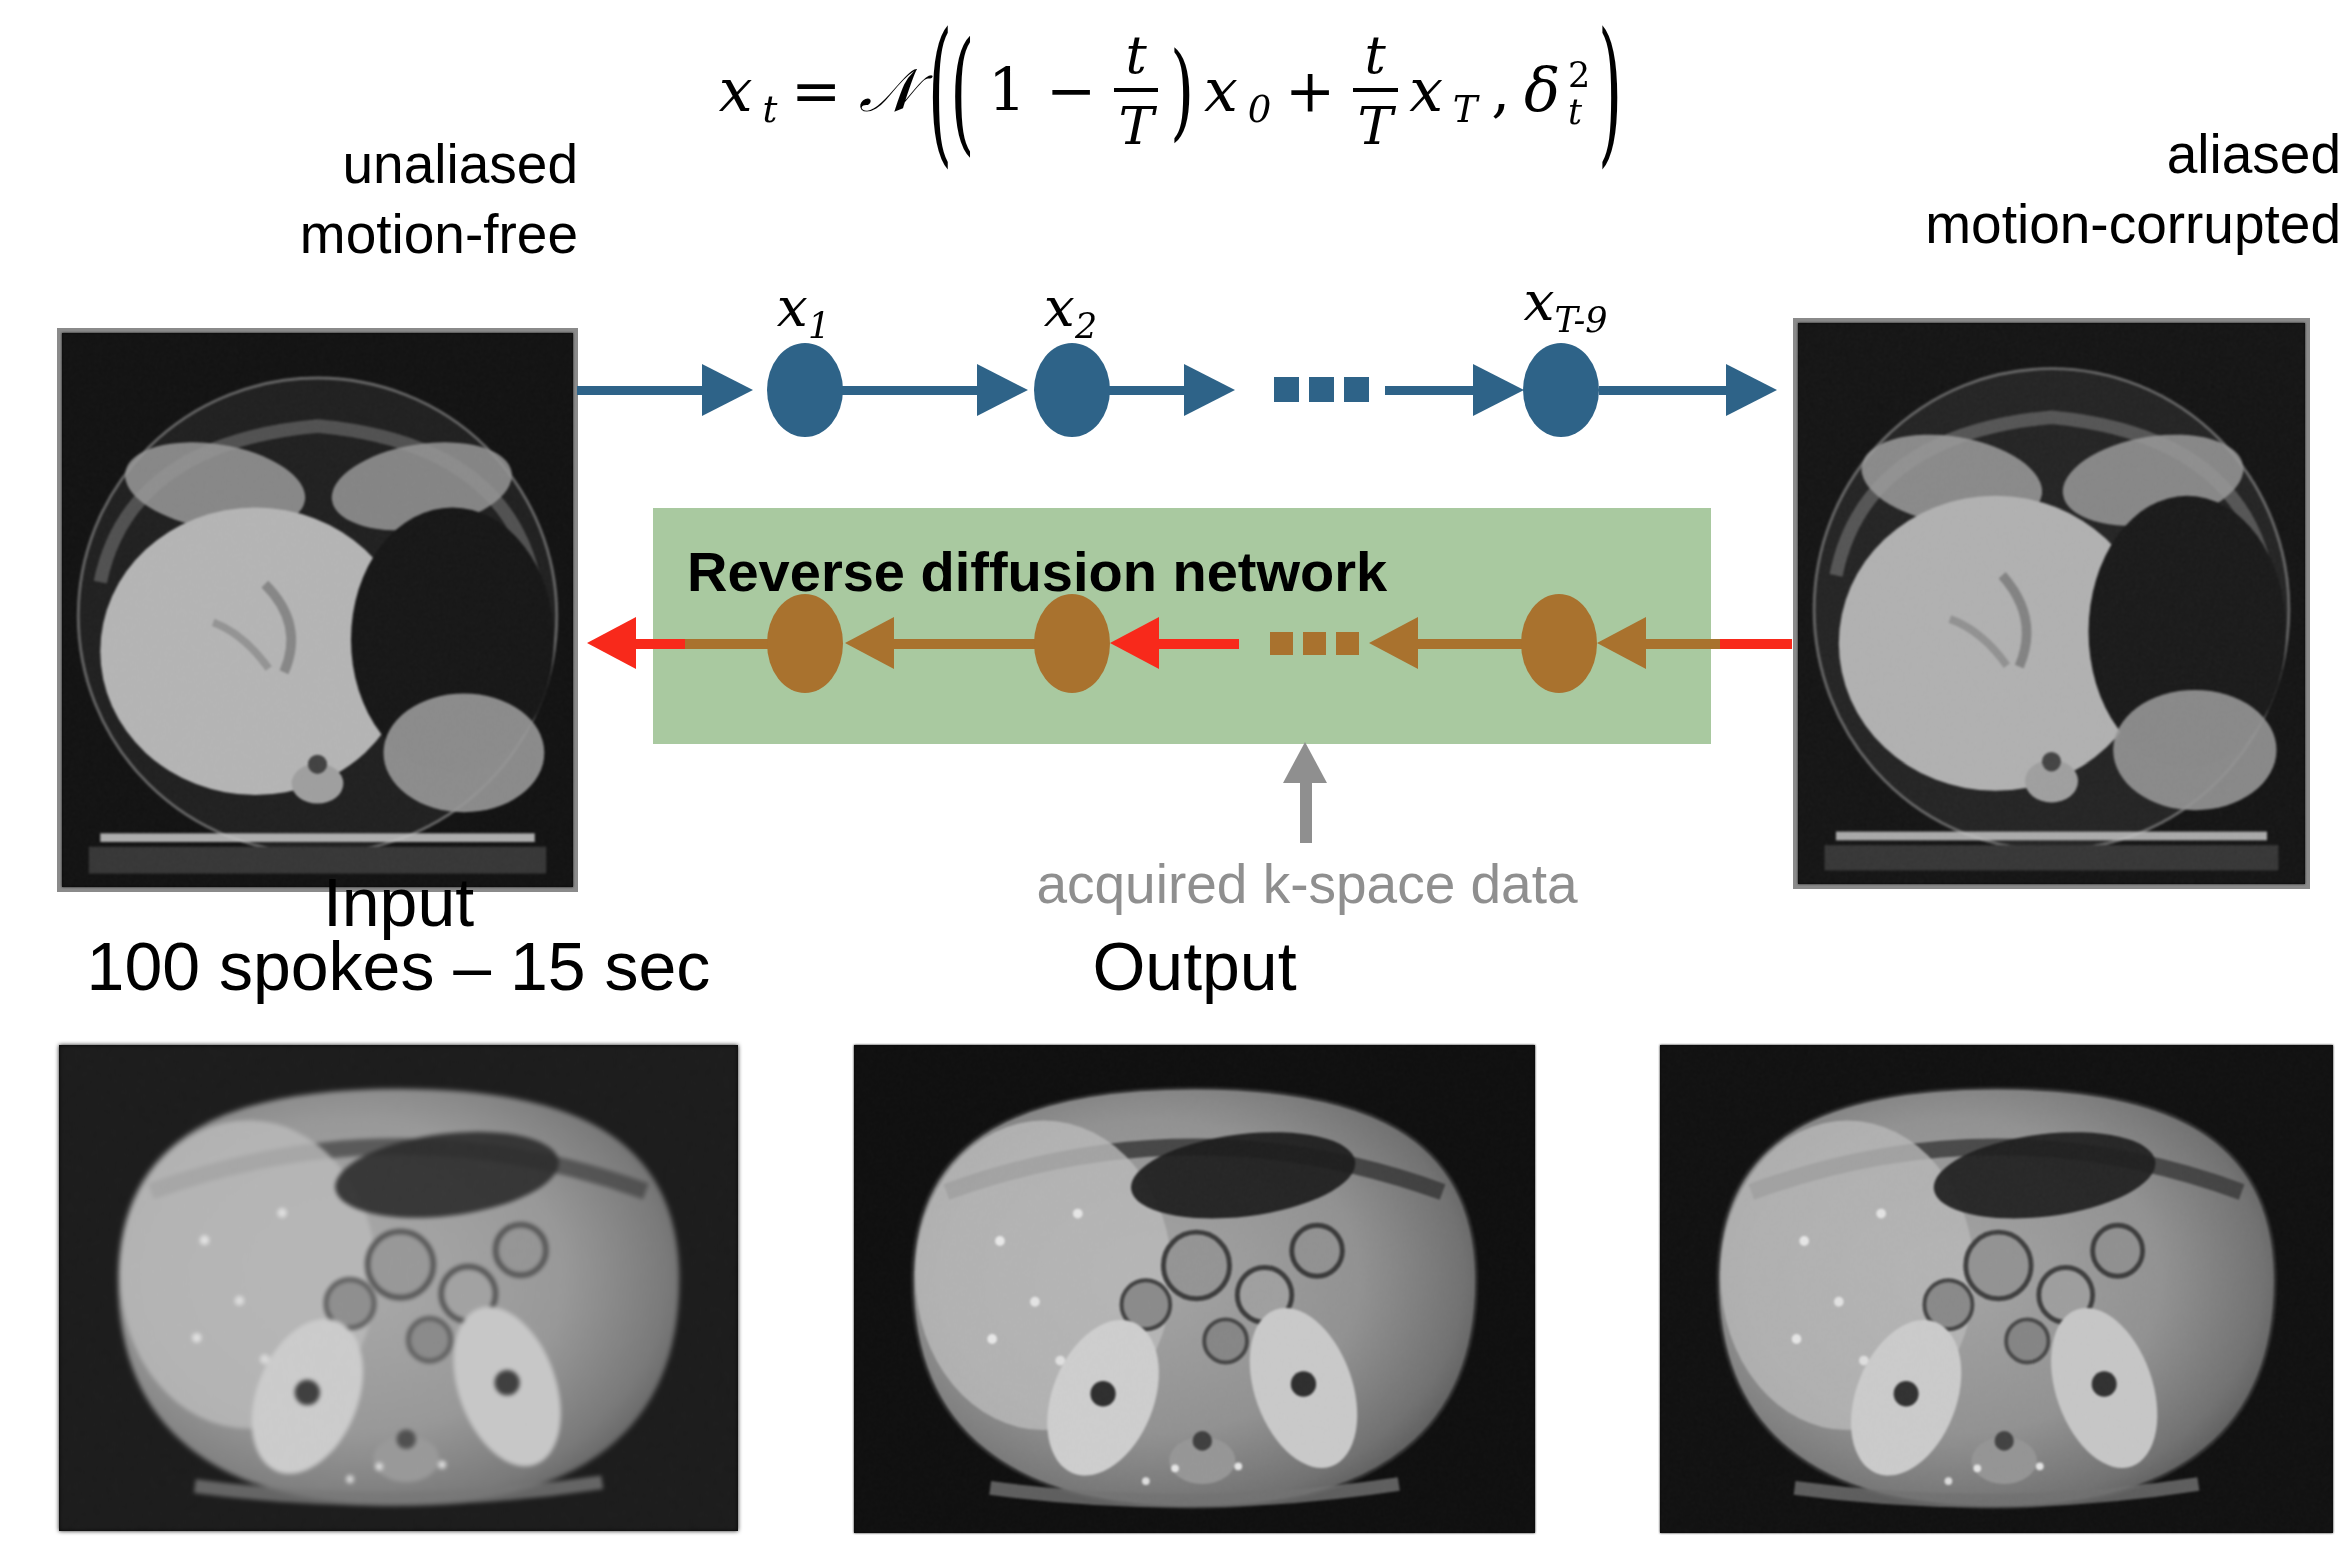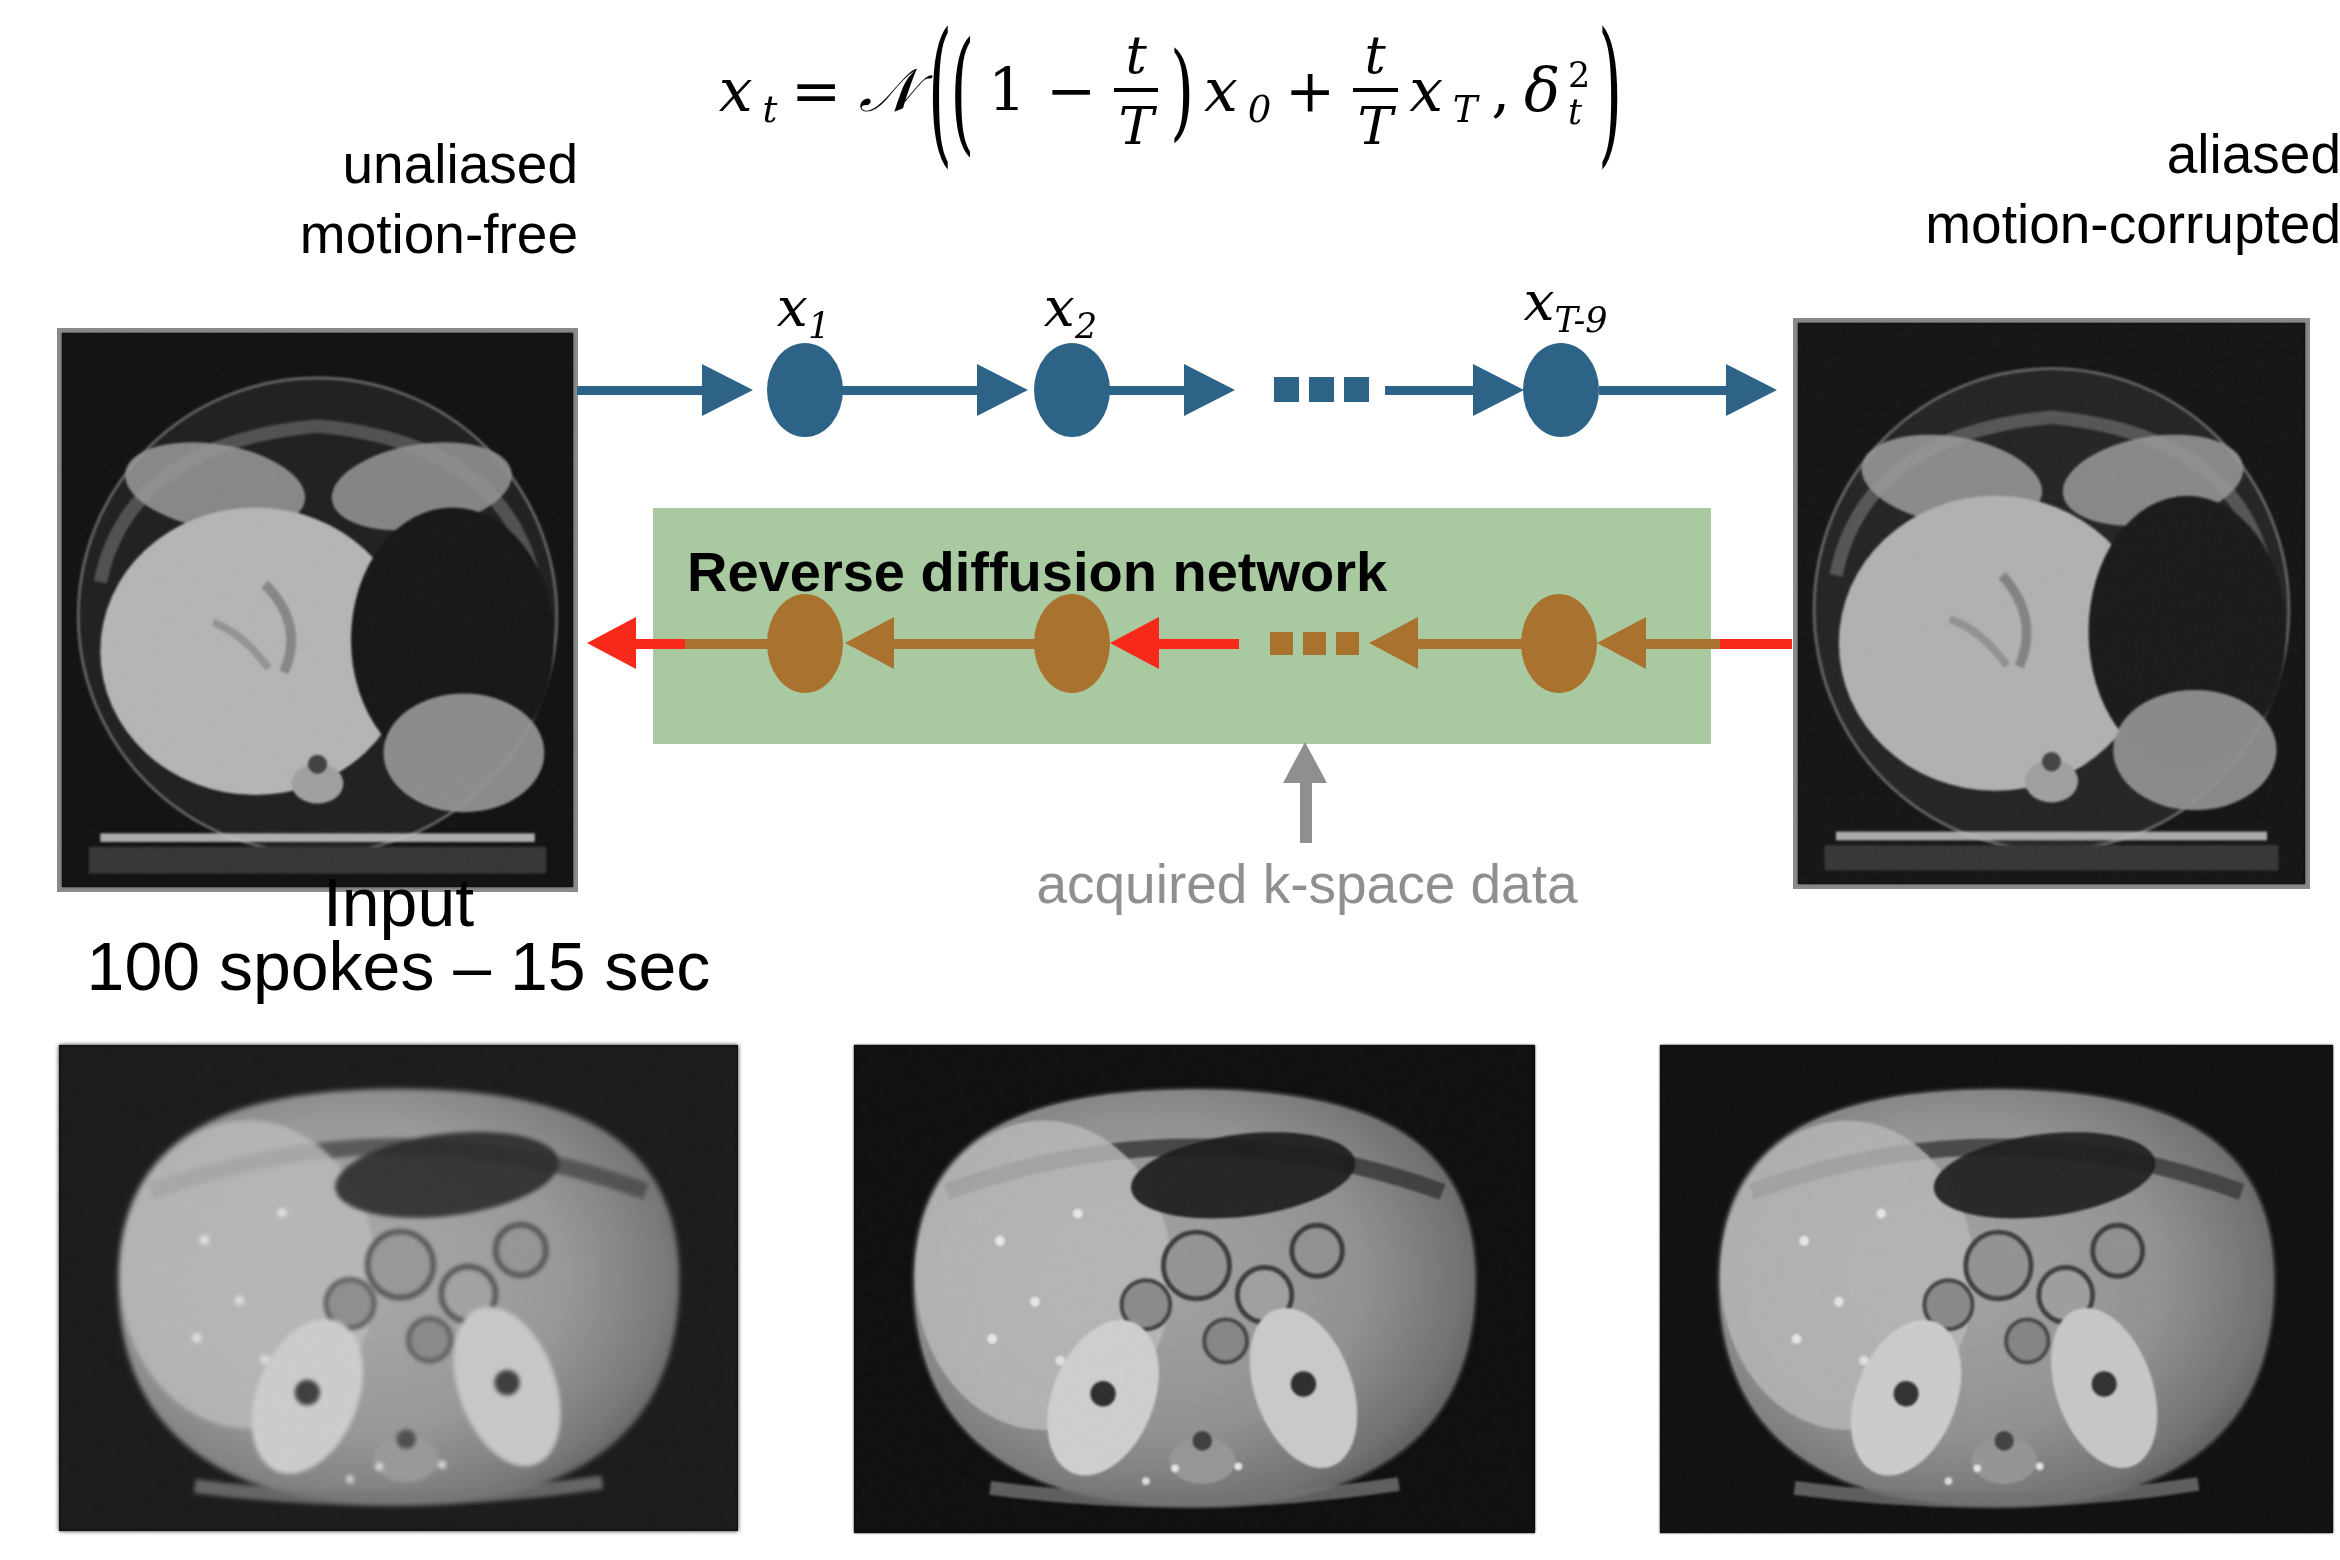--- a/index.html
+++ b/index.html
@@ -225,20 +225,23 @@
   <div class="shaft-r red" style="left:1720px;width:72px;"></div>
 
   <div class="gray-arrow-head"></div>
   <div class="gray-arrow-shaft"></div>
   <div class="kspace-label" style="left:995px;top:852px;width:624px;">acquired k-space data</div>
 
   <div class="bottom-title" style="left:57px;top:870px;width:683px;">
     <div>Input</div>
     <div>100 spokes – 15 sec</div>
   </div>
+  <div class="bottom-title" style="left:854px;top:934px;width:681px;">
+    <div>Output</div>
+  </div>
 
   <div class="mri" id="img-input" style="left:59px;top:1045px;width:679px;height:486px;">
     <svg viewBox="0 0 700 498" preserveAspectRatio="none">
       <rect width="700" height="498" fill="#050505"></rect>
       <path d="M60,240 C60,88 180,44 350,44 C520,44 640,88 640,240 C640,392 540,472 350,472 C160,472 60,392 60,240 Z" fill="url(#gBody)" stroke="#262626" stroke-width="3"></path>
       <path d="M95,150 Q350,58 605,150" fill="none" stroke="#303030" stroke-width="17" opacity="0.75"></path>
       <ellipse cx="195" cy="235" rx="132" ry="158" fill="#b5b5b5" opacity="0.8"></ellipse>
       <circle cx="150" cy="200" r="5" fill="#e2e2e2"></circle>
         <circle cx="186" cy="262" r="5" fill="#dcdcdc"></circle>
       <circle cx="230" cy="172" r="5" fill="#dedede"></circle>

